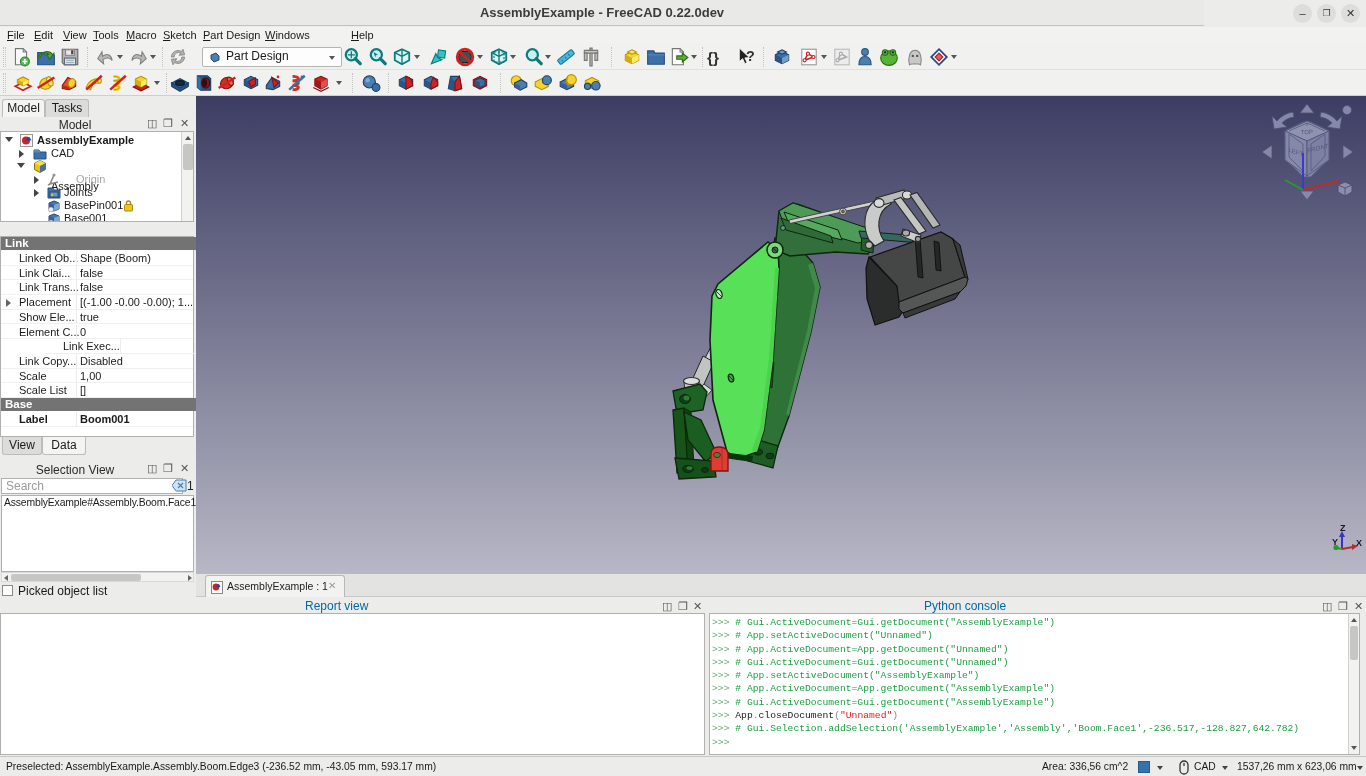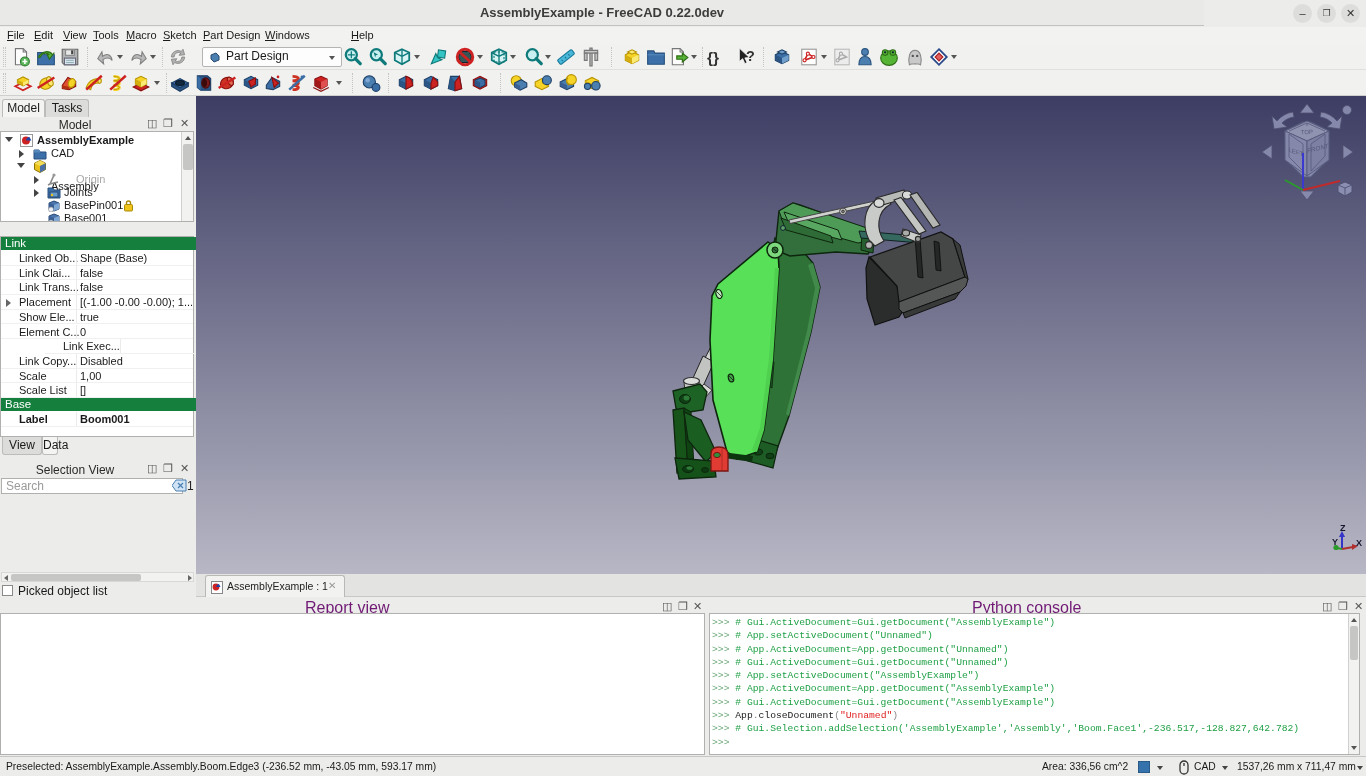--- a/index.html
+++ b/index.html
@@ -30,31 +30,31 @@
 .trow{position:absolute;left:0;height:13px;line-height:13px;white-space:nowrap;}
 .tcaret{position:absolute;top:3px;width:0;height:0;}
 .cd{border-left:4px solid transparent;border-right:4px solid transparent;border-top:5px solid #444;}
 .cr{border-top:4px solid transparent;border-bottom:4px solid transparent;border-left:5px solid #444;}
 .ticon{position:absolute;top:0px;width:13px;height:13px;}
 .vsb{position:absolute;background:#f2f2f0;border-left:1px solid #d0d0ce;}
 .sbthumb{position:absolute;background:#c6c6c4;border-radius:2px;}
 .sbarr{position:absolute;width:0;height:0;}
 
 #props{left:0;top:140px;width:194px;height:201px;background:#fff;border:1px solid #b0b0ae;font-size:11px;color:#1a1a1a;}
-.phdr{position:absolute;left:0;width:212px;height:13px;background:#15803d;color:#fff;font-weight:normal;
+.phdr{position:absolute;left:0;width:212px;height:13px;background:#737373;color:#fff;font-weight:bold;
   font-size:11.5px;line-height:13px;padding-left:4px;}
 .prow{position:absolute;left:0;width:192px;height:14.7px;border-bottom:1px solid #f0f0ee;line-height:14px;}
 .pc1{position:absolute;left:18px;top:0;width:60px;overflow:hidden;white-space:nowrap;}
 .pc2{position:absolute;left:79px;top:0;width:112px;overflow:hidden;white-space:nowrap;}
 .pdiv{position:absolute;left:75px;top:0;width:1px;height:100%;background:#ebebe9;}
 
 #report{left:0;top:613px;width:705px;height:142px;background:#fff;border:1px solid #b0b0ae;}
 #pycon{left:709px;top:613px;width:651px;height:142px;background:#fff;border:1px solid #b0b0ae;
   font-family:"Liberation Mono",monospace;font-size:9.7px;line-height:13.3px;white-space:pre;overflow:hidden;padding:2px 0 0 2px;}
-.hdrtxt{position:absolute;top:599px;font-size:16px;color:#701a75;}
+.hdrtxt{position:absolute;top:599px;font-size:12px;color:#0369a1;}
 #statusbar{left:0;top:756px;width:1366px;height:20px;background:#ececea;border-top:1px solid #c6c6c4;
   font-size:10.3px;color:#1a1a1a;line-height:19px;padding-left:36px;}
 .g{color:#1fa045;}
 .p{color:#6aa878;}
 .red{color:#e02020;}
 .gr{color:#888;}
 .blk{color:#1a1a1a;}
 #vptabs{left:196px;top:574px;width:1170px;height:23px;background:#e3e3e1;border-bottom:1px solid #c8c8c6;}
 #vptab{position:absolute;left:9px;top:1px;width:140px;height:22px;background:#f2f2f0;border:1px solid #b8b8b6;
   border-bottom:none;border-top-left-radius:3px;border-top-right-radius:3px;font-size:11.5px;color:#222;line-height:20px;}
@@ -545,21 +545,21 @@
   <div class="vsb" style="left:180px;top:0;width:13px;height:101px;">
     <div class="sbarr" style="left:3px;top:4px;border-left:3.5px solid transparent;border-right:3.5px solid transparent;border-bottom:4px solid #555;"></div>
     <div class="sbthumb" style="left:1px;top:12px;width:10px;height:26px;"></div>
     <div class="sbarr" style="left:3px;bottom:4px;border-left:3.5px solid transparent;border-right:3.5px solid transparent;border-top:4px solid #555;"></div>
   </div>
  </div>
  <div id="props" class="abs">
   <div class="phdr" style="top:0;">Link</div>
   <div class="prow" style="top:14px;">
         <span class="pc1">Linked Ob...</span>
-        <span class="pc2">Shape (Base)</span>
+        <span class="pc2">Shape (Boom)</span>
         <span class="pdiv"></span>
       </div>
   <div class="prow" style="top:28.7px;">
         <span class="pc1">Link Clai...</span>
         <span class="pc2">false</span>
         <span class="pdiv"></span>
       </div>
   <div class="prow" style="top:43.4px;">
         <span class="pc1">Link Trans...</span>
         <span class="pc2">false</span>
@@ -602,33 +602,37 @@
       </div>
   <div class="phdr" style="top:161px;">Base</div>
   <div class="prow" style="top:175px;font-weight:bold;">
         <span class="pc1">Label</span>
         <span class="pc2">Boom001</span>
         <span class="pdiv"></span>
       </div>
  </div>
 
  <div class="dtab abs" style="left:2px;top:341px;width:40px;border-top:none;border-bottom:1px solid #bcbcba;border-radius:0 0 3px 3px;">View</div>
- <div class="dtab abs act" style="left:42px;top:341px;width:16px;border-top:none;border-bottom:1px solid #bcbcba;border-radius:0 0 3px 3px;">Data</div>
+ <div class="dtab abs act" style="left:42px;top:341px;width:44px;border-top:none;border-bottom:1px solid #bcbcba;border-radius:0 0 3px 3px;">Data</div>
 
  <div class="phead abs" style="left:0;top:367px;width:150px;">Selection View</div>
  <div class="pbtn abs" style="left:147px;top:366px;">◫</div>
  <div class="pbtn abs" style="left:163px;top:366px;">❐</div>
  <div class="pbtn abs" style="left:180px;top:366px;">✕</div>
  <div class="abs" style="left:1px;top:382px;width:182px;height:16px;background:#fff;border:1px solid #b0b0ae;
    font-size:12px;color:#9a9a98;line-height:15px;padding-left:4px;">Search</div>
  <div class="abs" style="left:172px;top:383px;width:22px;height:15px;font-size:12px;color:#222;">
    <svg width="15" height="13" style="vertical-align:-2px;">
         <path d="M4,1 L14,1 L14,12 L4,12 L0,6.5 Z" fill="#cfe3f5" stroke="#4a7fb0"></path>
         <path d="M6,4 L11,9 M11,4 L6,9" stroke="#4a7fb0" stroke-width="1.2"></path>
       </svg>1</div>
+ <div class="abs" style="left:1px;top:399px;width:193px;height:77px;background:#fff;border:1px solid #b0b0ae;
+   font-size:10.4px;letter-spacing:-0.15px;color:#1a1a1a;">
+      <span style="position:absolute;left:2px;top:1px;">AssemblyExample#Assembly.Boom.Face1</span>
+    </div>
  <div class="abs" style="left:1px;top:476px;width:193px;height:10px;background:#f2f2f0;border:1px solid #d8d8d6;">
    <div class="sbthumb" style="left:9px;top:1px;width:130px;height:7px;"></div>
    <div class="sbarr" style="left:2px;top:2px;border-top:3px solid transparent;border-bottom:3px solid transparent;border-right:4px solid #666;"></div>
    <div class="sbarr" style="left:186px;top:2px;border-top:3px solid transparent;border-bottom:3px solid transparent;border-left:4px solid #666;"></div>
  </div>
  <div class="abs" style="left:2px;top:489px;width:11px;height:11px;background:#fff;border:1px solid #8a8a88;"></div>
  <div class="abs" style="left:18px;top:488px;font-size:12px;color:#1a1a1a;">Picked object list</div>
 </div>
 
 <div class="abs" id="vp" style="left:196px;top:96px;width:1170px;height:478px;"><svg width="1170" height="478" viewBox="196 96 1170 478">
@@ -750,21 +754,21 @@
   <span class="abs" style="left:21px;font-size:10.5px;">AssemblyExample : 1</span>
   <span class="abs" style="left:122px;top:0px;color:#999;font-size:10px;">✕</span>
 </div>
   </div>
 
 <div class="hdrtxt abs" style="left:305px;">Report view</div>
 <div class="pbtn abs" style="left:662px;top:600px;">◫</div>
 <div class="pbtn abs" style="left:678px;top:600px;">❐</div>
 <div class="pbtn abs" style="left:693px;top:600px;">✕</div>
 <div id="report" class="abs"></div>
-<div class="hdrtxt abs" style="left:972px;">Python console</div>
+<div class="hdrtxt abs" style="left:924px;">Python console</div>
 <div class="pbtn abs" style="left:1322px;top:600px;">◫</div>
 <div class="pbtn abs" style="left:1338px;top:600px;">❐</div>
 <div class="pbtn abs" style="left:1354px;top:600px;">✕</div>
 <div id="pycon" class="abs"><span class="p">&gt;&gt;&gt; </span><span class="g"># Gui.ActiveDocument=Gui.getDocument("AssemblyExample")</span>
 <span class="p">&gt;&gt;&gt; </span><span class="g"># App.setActiveDocument("Unnamed")</span>
 <span class="p">&gt;&gt;&gt; </span><span class="g"># App.ActiveDocument=App.getDocument("Unnamed")</span>
 <span class="p">&gt;&gt;&gt; </span><span class="g"># Gui.ActiveDocument=Gui.getDocument("Unnamed")</span>
 <span class="p">&gt;&gt;&gt; </span><span class="g"># App.setActiveDocument("AssemblyExample")</span>
 <span class="p">&gt;&gt;&gt; </span><span class="g"># App.ActiveDocument=App.getDocument("AssemblyExample")</span>
 <span class="p">&gt;&gt;&gt; </span><span class="g"># Gui.ActiveDocument=Gui.getDocument("AssemblyExample")</span>
@@ -776,15 +780,15 @@
 <span class="abs" style="left:6px;">Preselected: AssemblyExample.Assembly.Boom.Edge3 (-236.52 mm, -43.05 mm, 593.17 mm)</span>
 <span class="abs" style="left:1042px;">Area: 336,56 cm^2</span>
 <span class="abs" style="left:1138px;top:4px;width:12px;height:12px;background:#3672ab;border:1px solid #2a5a88;"></span>
 <span class="caret abs" style="left:1157px;top:9px;border-top-color:#444;"></span>
 <span class="abs" style="left:1178px;top:3px;"><svg width="12" height="15">
         <rect x="2" y="1" width="8" height="13" rx="4" fill="none" stroke="#333" stroke-width="1.3"></rect>
         <line x1="6" y1="3" x2="6" y2="6" stroke="#333" stroke-width="1.3"></line>
       </svg></span>
 <span class="abs" style="left:1194px;">CAD</span>
 <span class="caret abs" style="left:1222px;top:9px;border-top-color:#444;"></span>
-<span class="abs" style="left:1237px;">1537,26 mm x 711,47 mm</span>
+<span class="abs" style="left:1237px;">1537,26 mm x 623,06 mm</span>
 <span class="caret abs" style="left:1357px;top:9px;border-top-color:#444;"></span>
 </div>
 
 </body></html>

